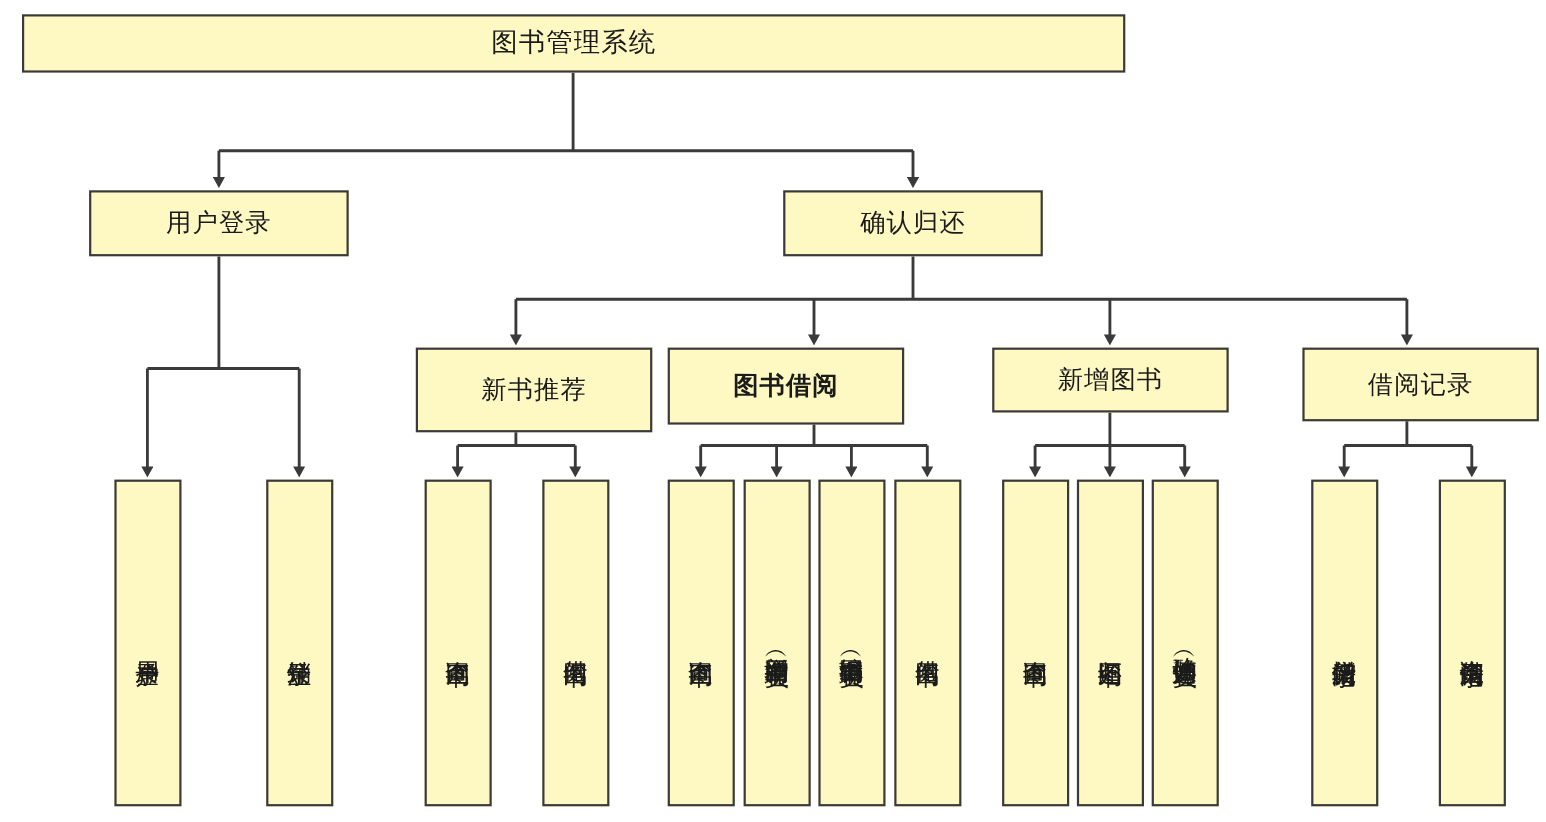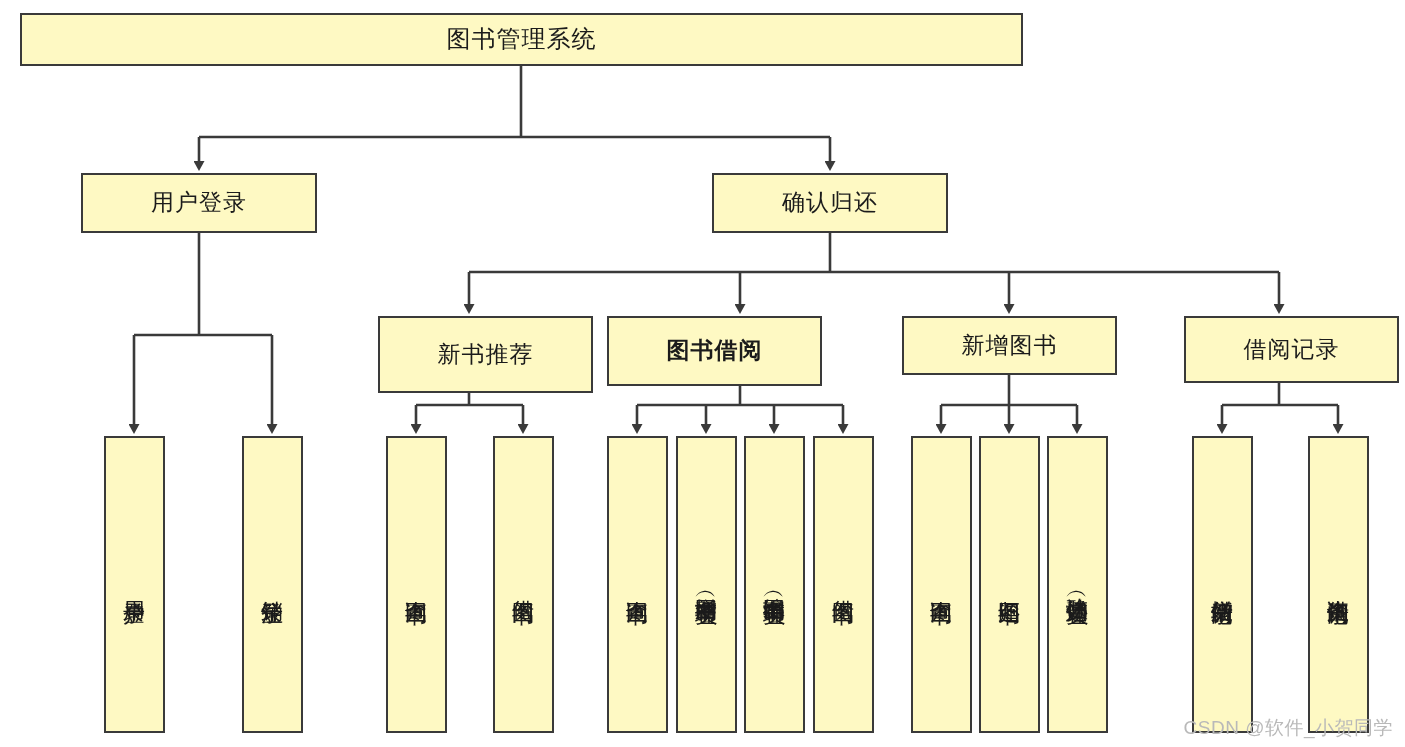--- a/index.html
+++ b/index.html
@@ -185,14 +185,13 @@
     <span class="label">确认归还（管理员）</span>
   </div>
 
   <div class="node vert" style="left:1192px; top:436px; width:61px; height:297px;">
     <span class="label">新增借阅记录</span>
   </div>
   <div class="node vert" style="left:1308px; top:436px; width:61px; height:297px;">
     <span class="label">查询借阅记录</span>
   </div>
 
-  <div id="watermark">CSDN @软件_小贺同学</div>
 </div>
 
 </body></html>

